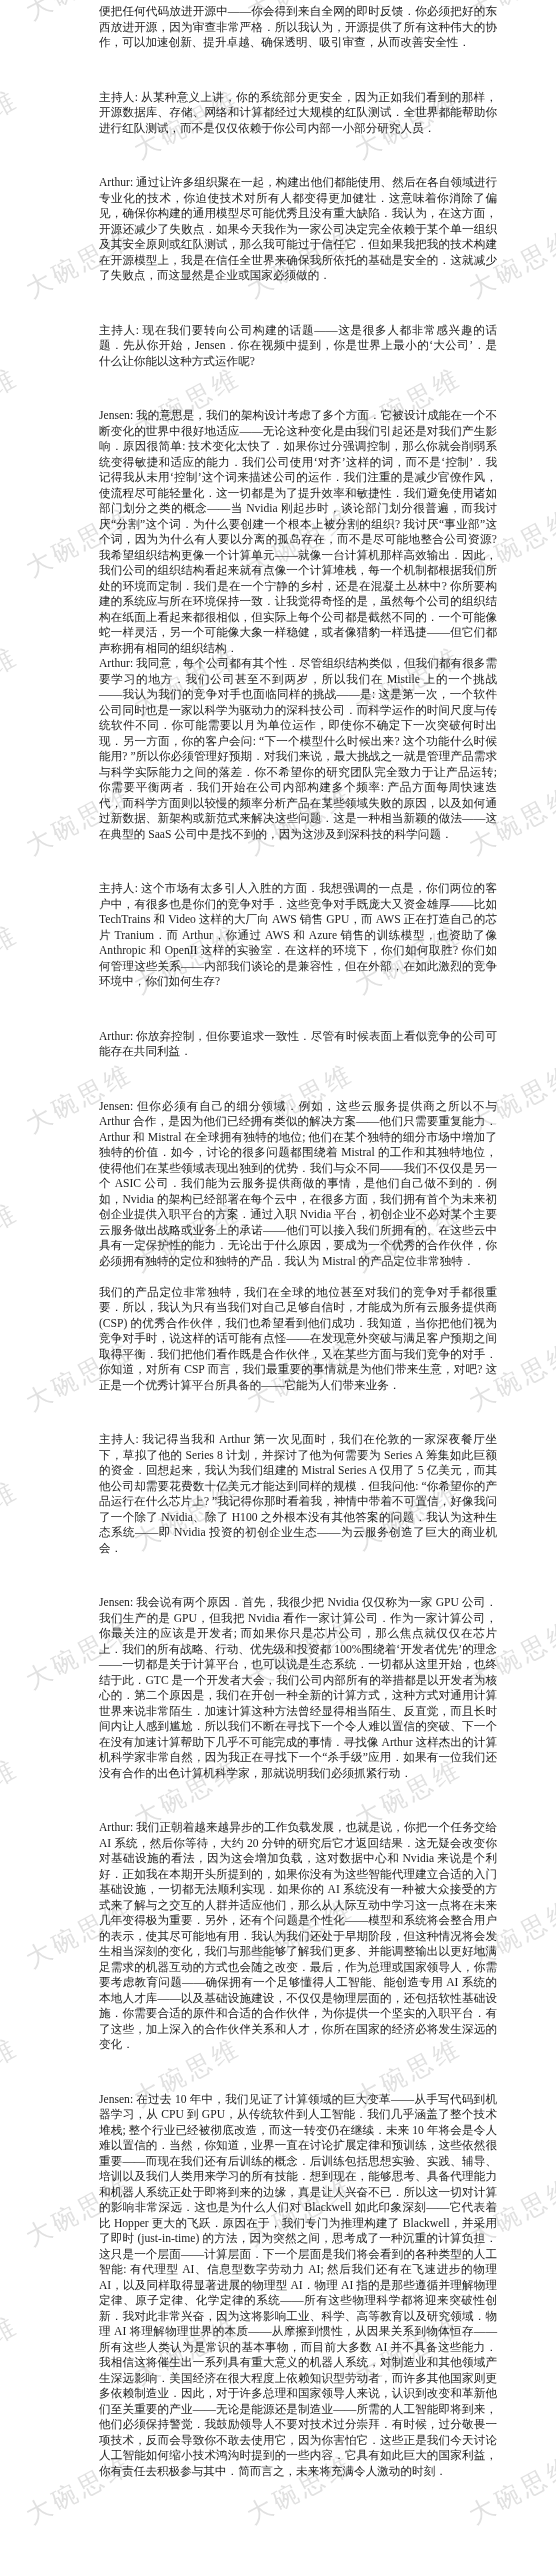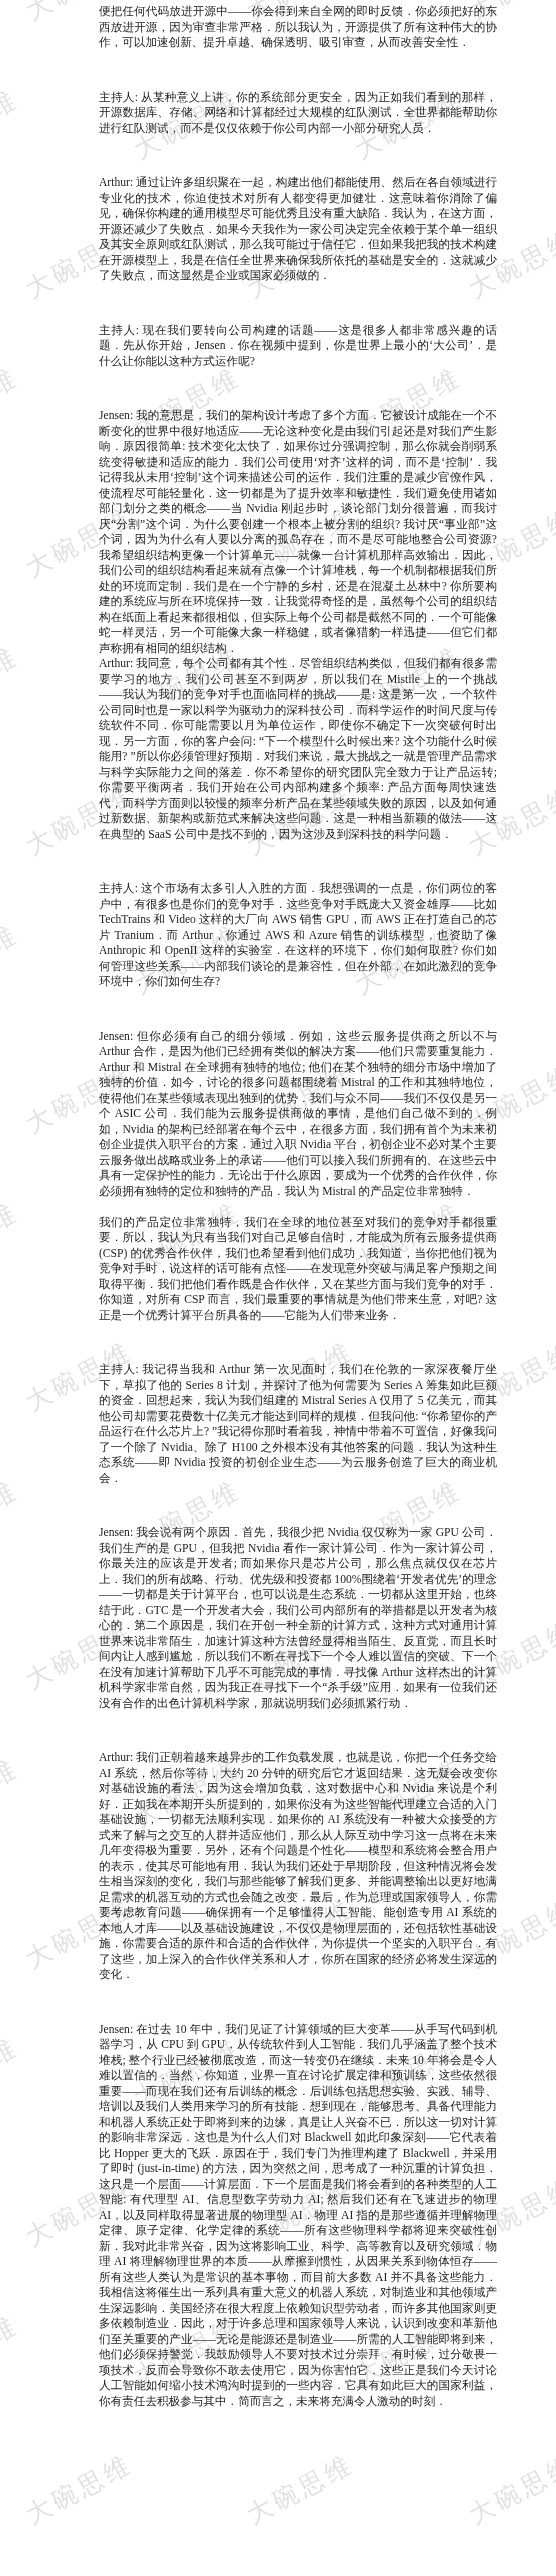--- a/index.html
+++ b/index.html
@@ -122,20 +122,23 @@
     <div class="block">
       <p><span class="speaker">Jensen: </span>我的意思是，我们的架构设计考虑了多个方面．它被设计成能在一个不断变化的世界中很好地适应——无论这种变化是由我们引起还是对我们产生影响．原因很简单: 技术变化太快了．如果你过分强调控制，那么你就会削弱系统变得敏捷和适应的能力．我们公司使用‘对齐’这样的词，而不是‘控制’．我记得我从未用‘控制’这个词来描述公司的运作．我们注重的是减少官僚作风，使流程尽可能轻量化．这一切都是为了提升效率和敏捷性．我们避免使用诸如部门划分之类的概念——当 Nvidia 刚起步时，谈论部门划分很普遍，而我讨厌“分割”这个词．为什么要创建一个根本上被分割的组织? 我讨厌“事业部”这个词，因为为什么有人要以分离的孤岛存在，而不是尽可能地整合公司资源? 我希望组织结构更像一个计算单元——就像一台计算机那样高效输出．因此，我们公司的组织结构看起来就有点像一个计算堆栈，每一个机制都根据我们所处的环境而定制．我们是在一个宁静的乡村，还是在混凝土丛林中? 你所要构建的系统应与所在环境保持一致．让我觉得奇怪的是，虽然每个公司的组织结构在纸面上看起来都很相似，但实际上每个公司都是截然不同的．一个可能像蛇一样灵活，另一个可能像大象一样稳健，或者像猎豹一样迅捷——但它们都声称拥有相同的组织结构．</p>
     </div>
     <div class="block tight">
       <p><span class="speaker">Arthur: </span>我同意，每个公司都有其个性．尽管组织结构类似，但我们都有很多需要学习的地方．我们公司甚至不到两岁，所以我们在 Mistile 上的一个挑战——我认为我们的竞争对手也面临同样的挑战——是: 这是第一次，一个软件公司同时也是一家以科学为驱动力的深科技公司．而科学运作的时间尺度与传统软件不同．你可能需要以月为单位运作，即使你不确定下一次突破何时出现．另一方面，你的客户会问: “下一个模型什么时候出来? 这个功能什么时候能用? ”所以你必须管理好预期．对我们来说，最大挑战之一就是管理产品需求与科学实际能力之间的落差．你不希望你的研究团队完全致力于让产品运转; 你需要平衡两者．我们开始在公司内部构建多个频率: 产品方面每周快速迭代，而科学方面则以较慢的频率分析产品在某些领域失败的原因，以及如何通过新数据、新架构或新范式来解决这些问题．这是一种相当新颖的做法——这在典型的 SaaS 公司中是找不到的，因为这涉及到深科技的科学问题．</p>
     </div>
     <div class="block">
       <p><span class="speaker">主持人: </span>这个市场有太多引人入胜的方面．我想强调的一点是，你们两位的客户中，有很多也是你们的竞争对手．这些竞争对手既庞大又资金雄厚——比如 TechTrains 和 Video 这样的大厂向 AWS 销售 GPU，而 AWS 正在打造自己的芯片 Tranium．而 Arthur，你通过 AWS 和 Azure 销售的训练模型，也资助了像 Anthropic 和 OpenII 这样的实验室．在这样的环境下，你们如何取胜? 你们如何管理这些关系——内部我们谈论的是兼容性，但在外部，在如此激烈的竞争环境中，你们如何生存?</p>
     </div>
     <div class="block">
+      <p><span class="speaker">Arthur: </span>你放弃控制，但你要追求一致性．尽管有时候表面上看似竞争的公司可能存在共同利益．</p>
+    </div>
+    <div class="block">
       <p><span class="speaker">Jensen: </span>但你必须有自己的细分领域．例如，这些云服务提供商之所以不与 Arthur 合作，是因为他们已经拥有类似的解决方案——他们只需要重复能力．Arthur 和 Mistral 在全球拥有独特的地位; 他们在某个独特的细分市场中增加了独特的价值．如今，讨论的很多问题都围绕着 Mistral 的工作和其独特地位，使得他们在某些领域表现出独到的优势．我们与众不同——我们不仅仅是另一个 ASIC 公司．我们能为云服务提供商做的事情，是他们自己做不到的．例如，Nvidia 的架构已经部署在每个云中，在很多方面，我们拥有首个为未来初创企业提供入职平台的方案．通过入职 Nvidia 平台，初创企业不必对某个主要云服务做出战略或业务上的承诺——他们可以接入我们所拥有的、在这些云中具有一定保护性的能力．无论出于什么原因，要成为一个优秀的合作伙伴，你必须拥有独特的定位和独特的产品．我认为 Mistral 的产品定位非常独特．</p>
       <p>我们的产品定位非常独特，我们在全球的地位甚至对我们的竞争对手都很重要．所以，我认为只有当我们对自己足够自信时，才能成为所有云服务提供商 (CSP) 的优秀合作伙伴，我们也希望看到他们成功．我知道，当你把他们视为竞争对手时，说这样的话可能有点怪——在发现意外突破与满足客户预期之间取得平衡．我们把他们看作既是合作伙伴，又在某些方面与我们竞争的对手．你知道，对所有 CSP 而言，我们最重要的事情就是为他们带来生意，对吧? 这正是一个优秀计算平台所具备的——它能为人们带来业务．</p>
     </div>
     <div class="block">
       <p><span class="speaker">主持人: </span>我记得当我和 Arthur 第一次见面时，我们在伦敦的一家深夜餐厅坐下，草拟了他的 Series 8 计划，并探讨了他为何需要为 Series A 筹集如此巨额的资金．回想起来，我认为我们组建的 Mistral Series A 仅用了 5 亿美元，而其他公司却需要花费数十亿美元才能达到同样的规模．但我问他: “你希望你的产品运行在什么芯片上? ”我记得你那时看着我，神情中带着不可置信，好像我问了一个除了 Nvidia、除了 H100 之外根本没有其他答案的问题．我认为这种生态系统——即 Nvidia 投资的初创企业生态——为云服务创造了巨大的商业机会．</p>
     </div>
     <div class="block">
       <p><span class="speaker">Jensen: </span>我会说有两个原因．首先，我很少把 Nvidia 仅仅称为一家 GPU 公司．我们生产的是 GPU，但我把 Nvidia 看作一家计算公司．作为一家计算公司，你最关注的应该是开发者; 而如果你只是芯片公司，那么焦点就仅仅在芯片上．我们的所有战略、行动、优先级和投资都 100%围绕着‘开发者优先’的理念——一切都是关于计算平台，也可以说是生态系统．一切都从这里开始，也终结于此．GTC 是一个开发者大会，我们公司内部所有的举措都是以开发者为核心的．第二个原因是，我们在开创一种全新的计算方式，这种方式对通用计算世界来说非常陌生．加速计算这种方法曾经显得相当陌生、反直觉，而且长时间内让人感到尴尬．所以我们不断在寻找下一个令人难以置信的突破、下一个在没有加速计算帮助下几乎不可能完成的事情．寻找像 Arthur 这样杰出的计算机科学家非常自然，因为我正在寻找下一个“杀手级”应用．如果有一位我们还没有合作的出色计算机科学家，那就说明我们必须抓紧行动．</p>
     </div>
     <div class="block">

